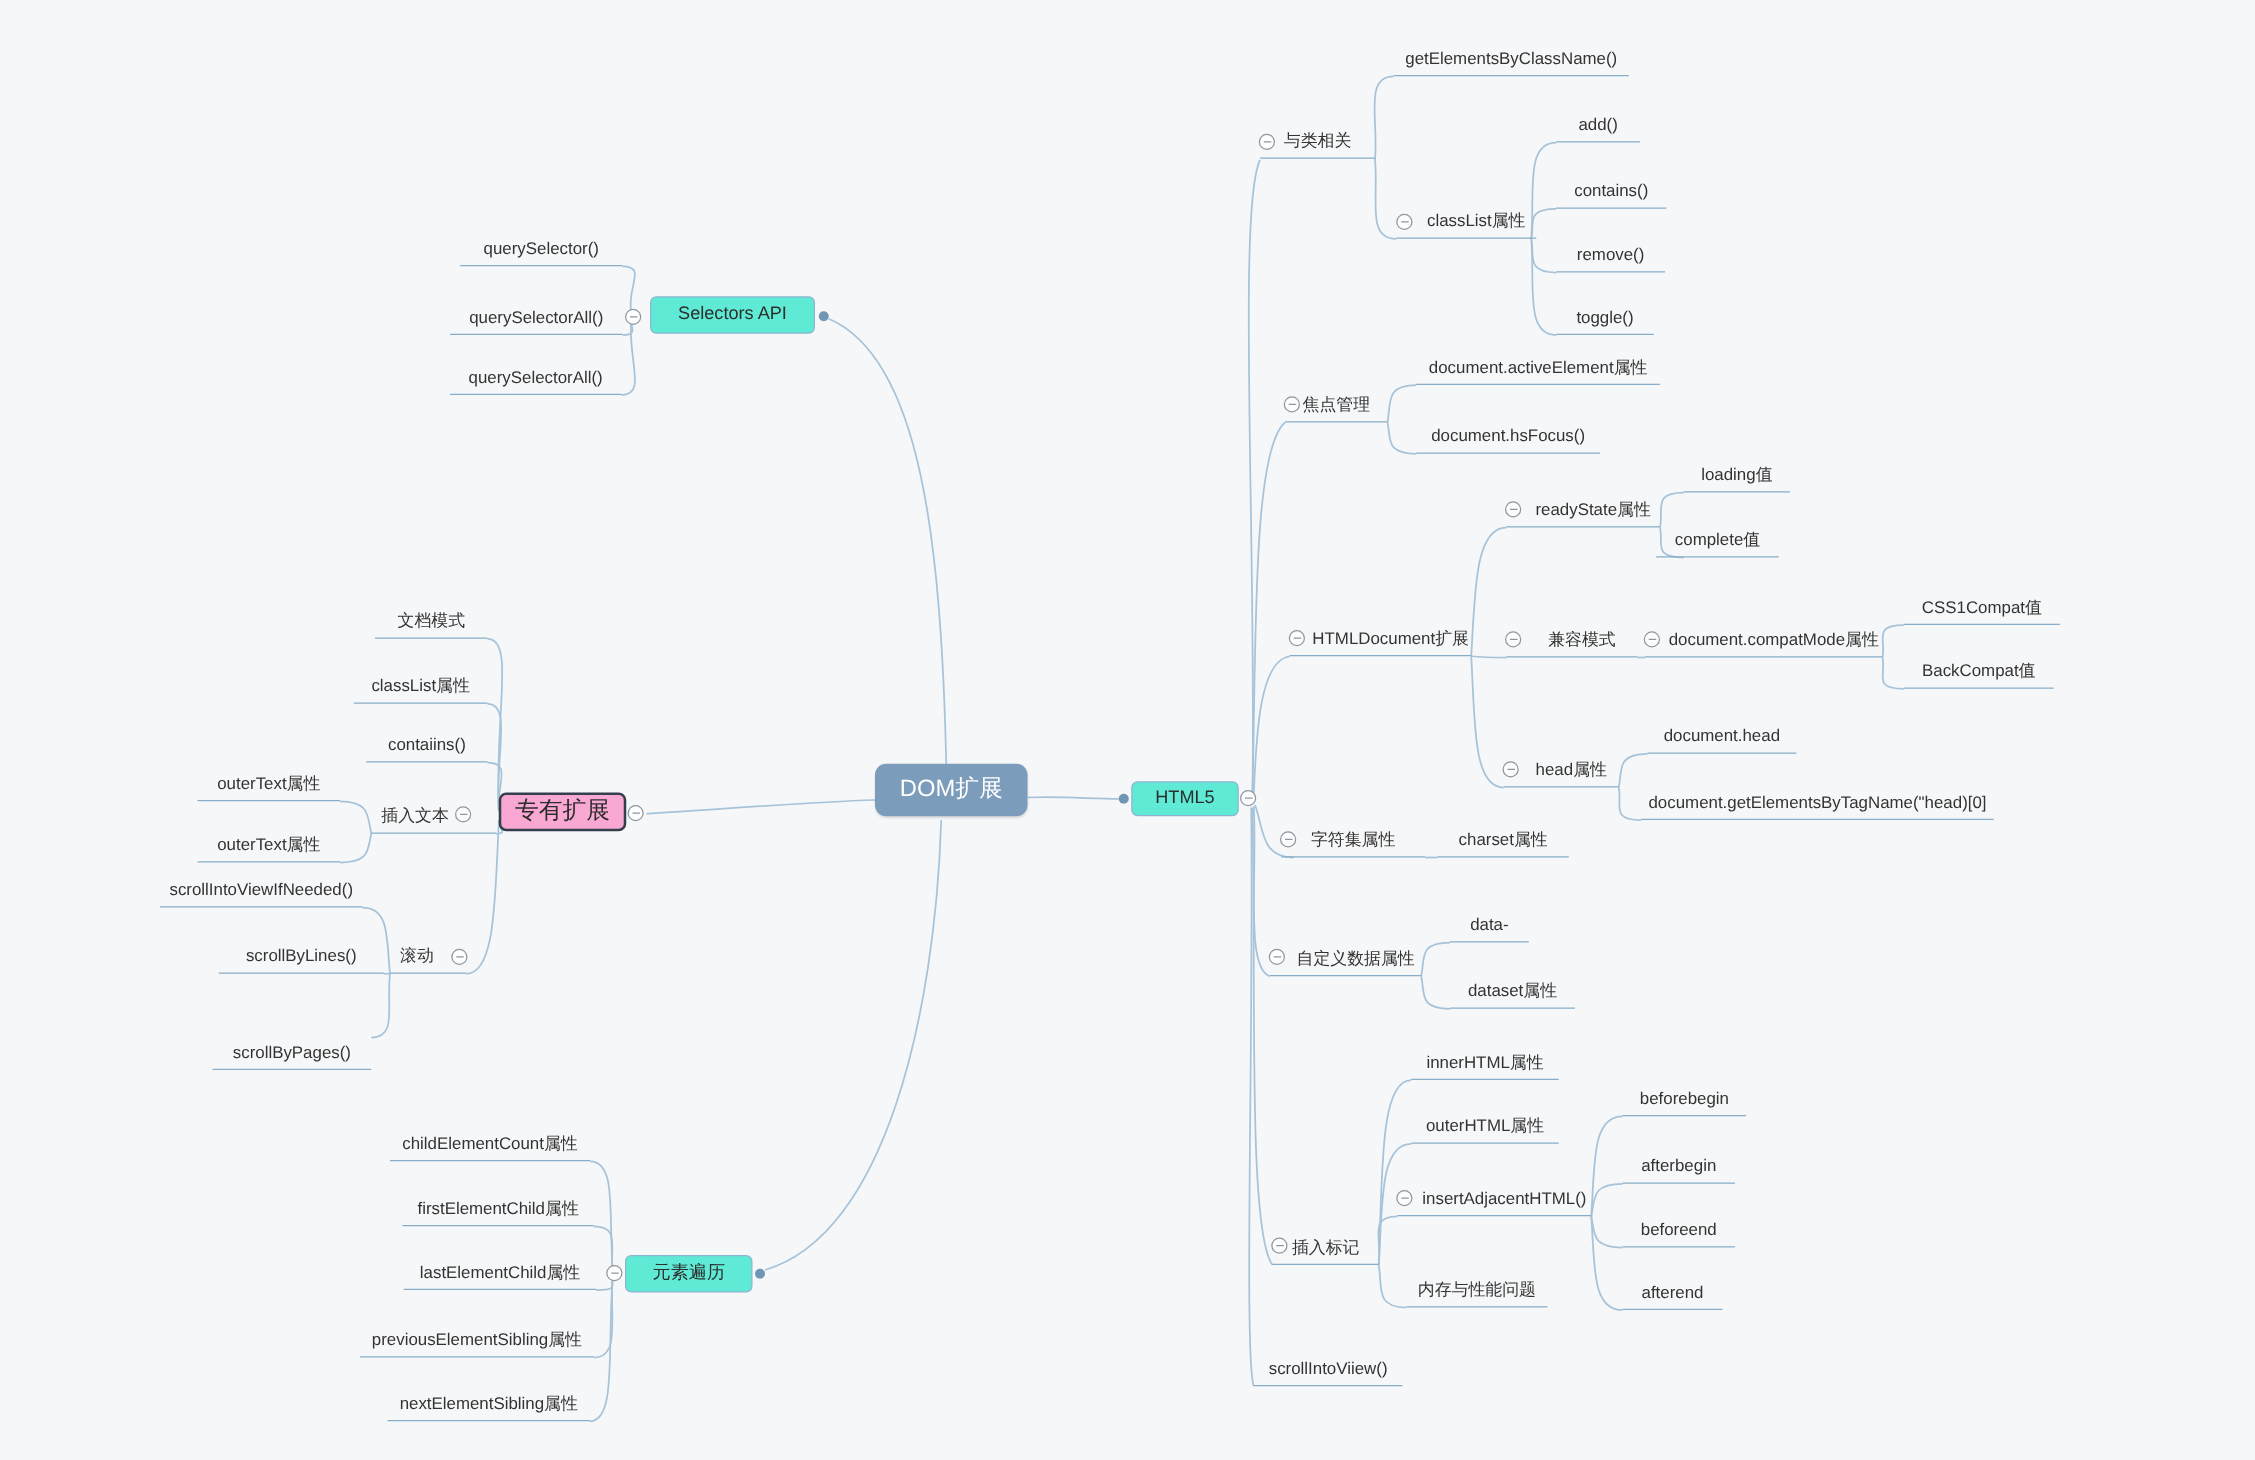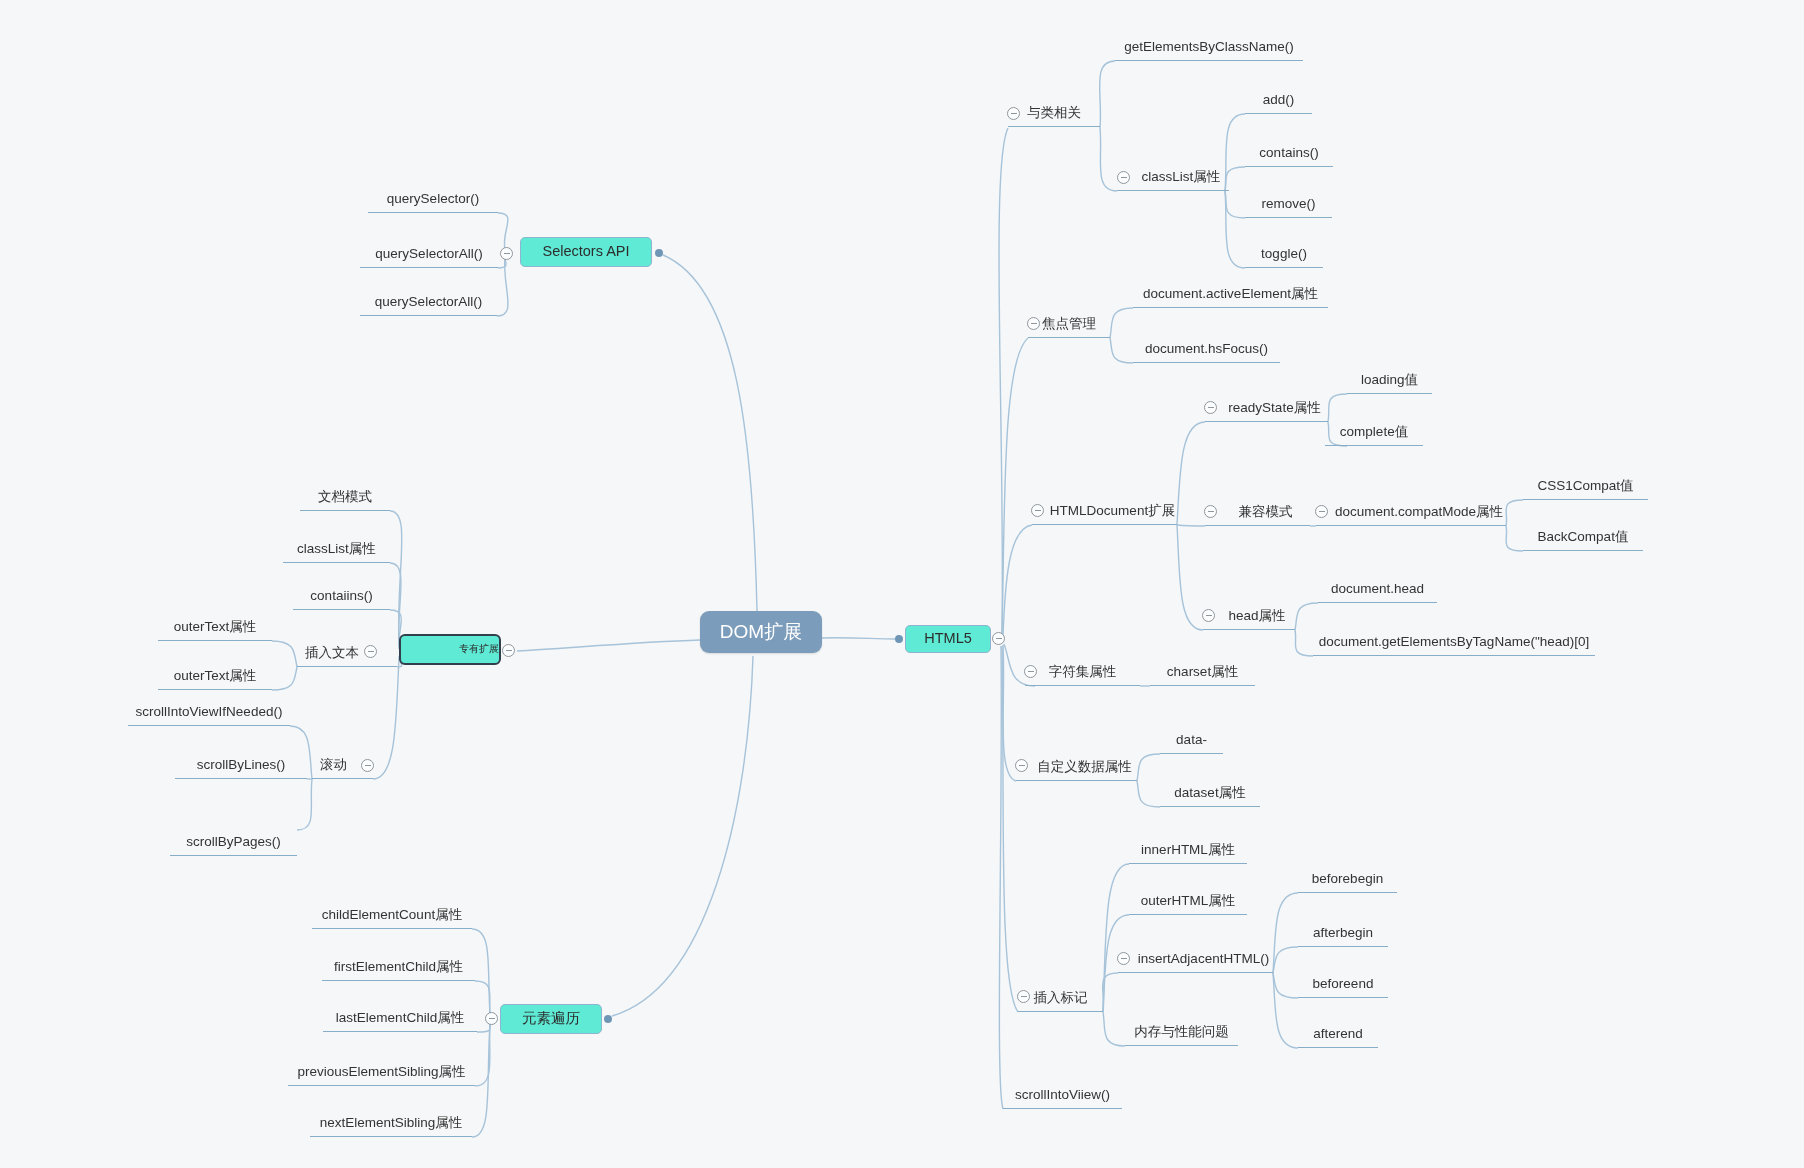--- a/index.html
+++ b/index.html
@@ -19,22 +19,22 @@
   }
   .leaf.align-left{text-align:left;padding-left:8px;}
   .leaf.ind{padding-left:16px;}
   .topic-box{
     position:absolute;box-sizing:border-box;
     background:#5eead4;border:1.2px solid #8fb4cf;border-radius:5px;
     font-size:14.5px;color:#2d2d2d;text-align:center;white-space:nowrap;
   }
   .topic-dark{
     position:absolute;box-sizing:border-box;
-    background:#5eead4;border:2.5px solid #333f4d;border-radius:6px;
-    font-size:10px;color:#2d2d2d;text-align:right;white-space:nowrap;
+    background:#f9a8d4;border:2.5px solid #333f4d;border-radius:6px;
+    font-size:19px;color:#2d2d2d;text-align:center;white-space:nowrap;
   }
   .topic-root{
     position:absolute;box-sizing:border-box;
     background:#7b9cba;border-radius:9px;color:#fff;
     font-size:19px;text-align:center;white-space:nowrap;
     box-shadow:0 1px 2px rgba(0,0,0,0.12);
   }
   .minus{
     position:absolute;width:13px;height:13px;box-sizing:border-box;
     border:1px solid #8e979e;border-radius:50%;background:#fcfdfe;cursor:pointer;

